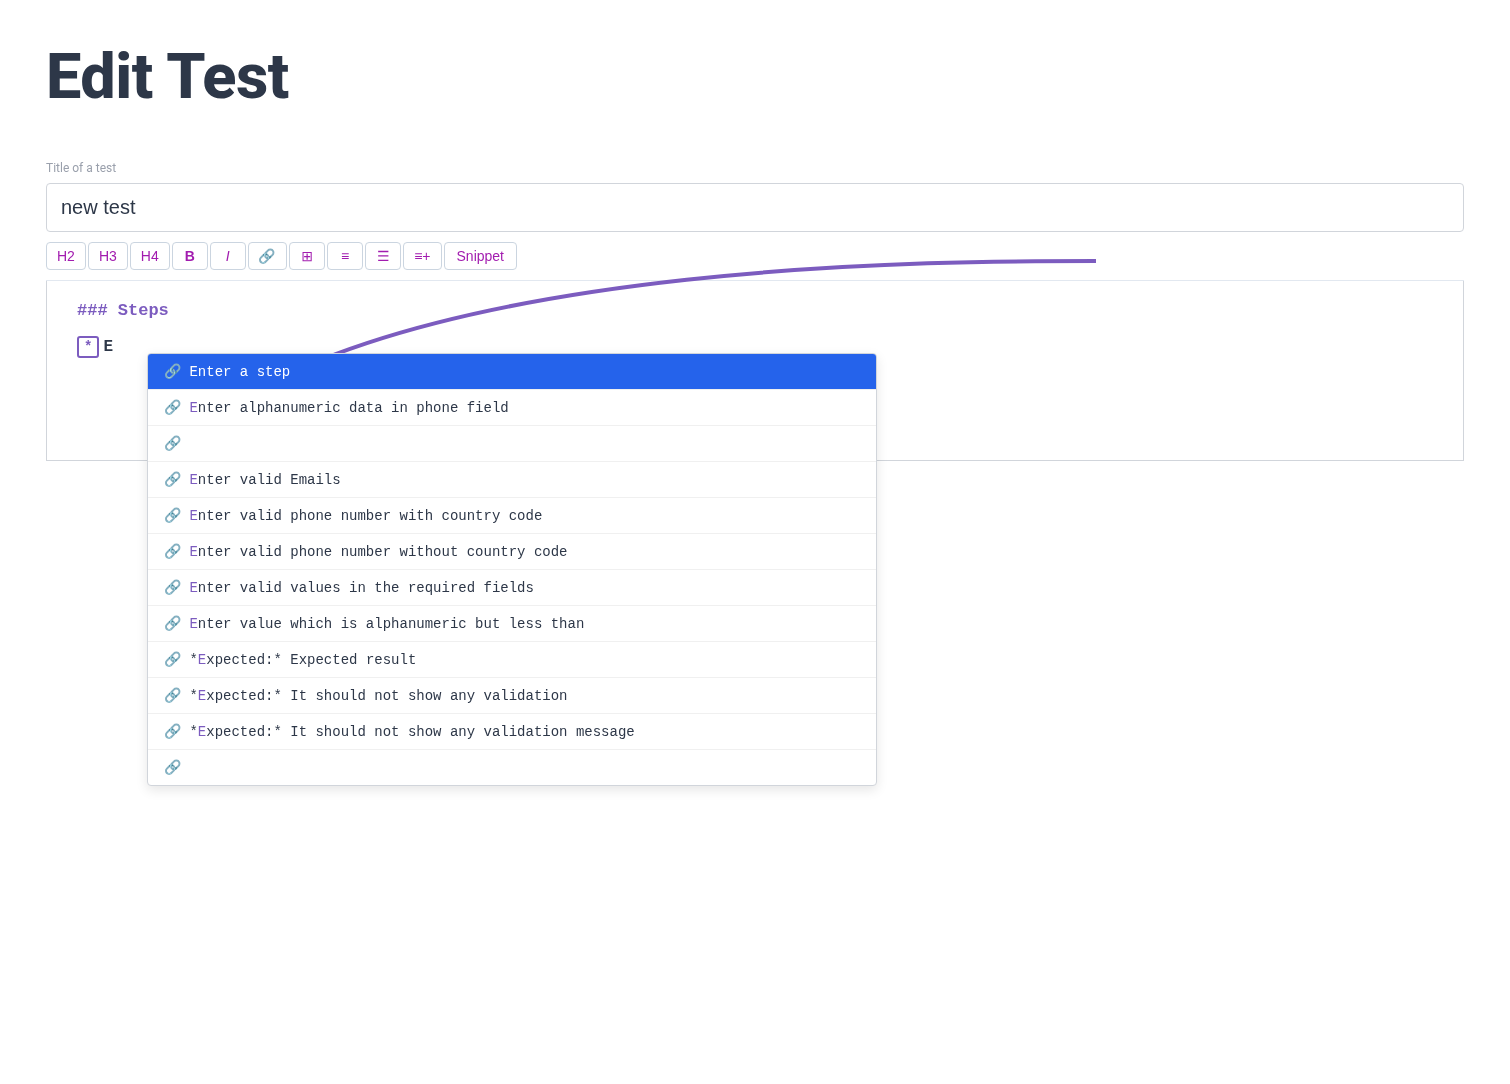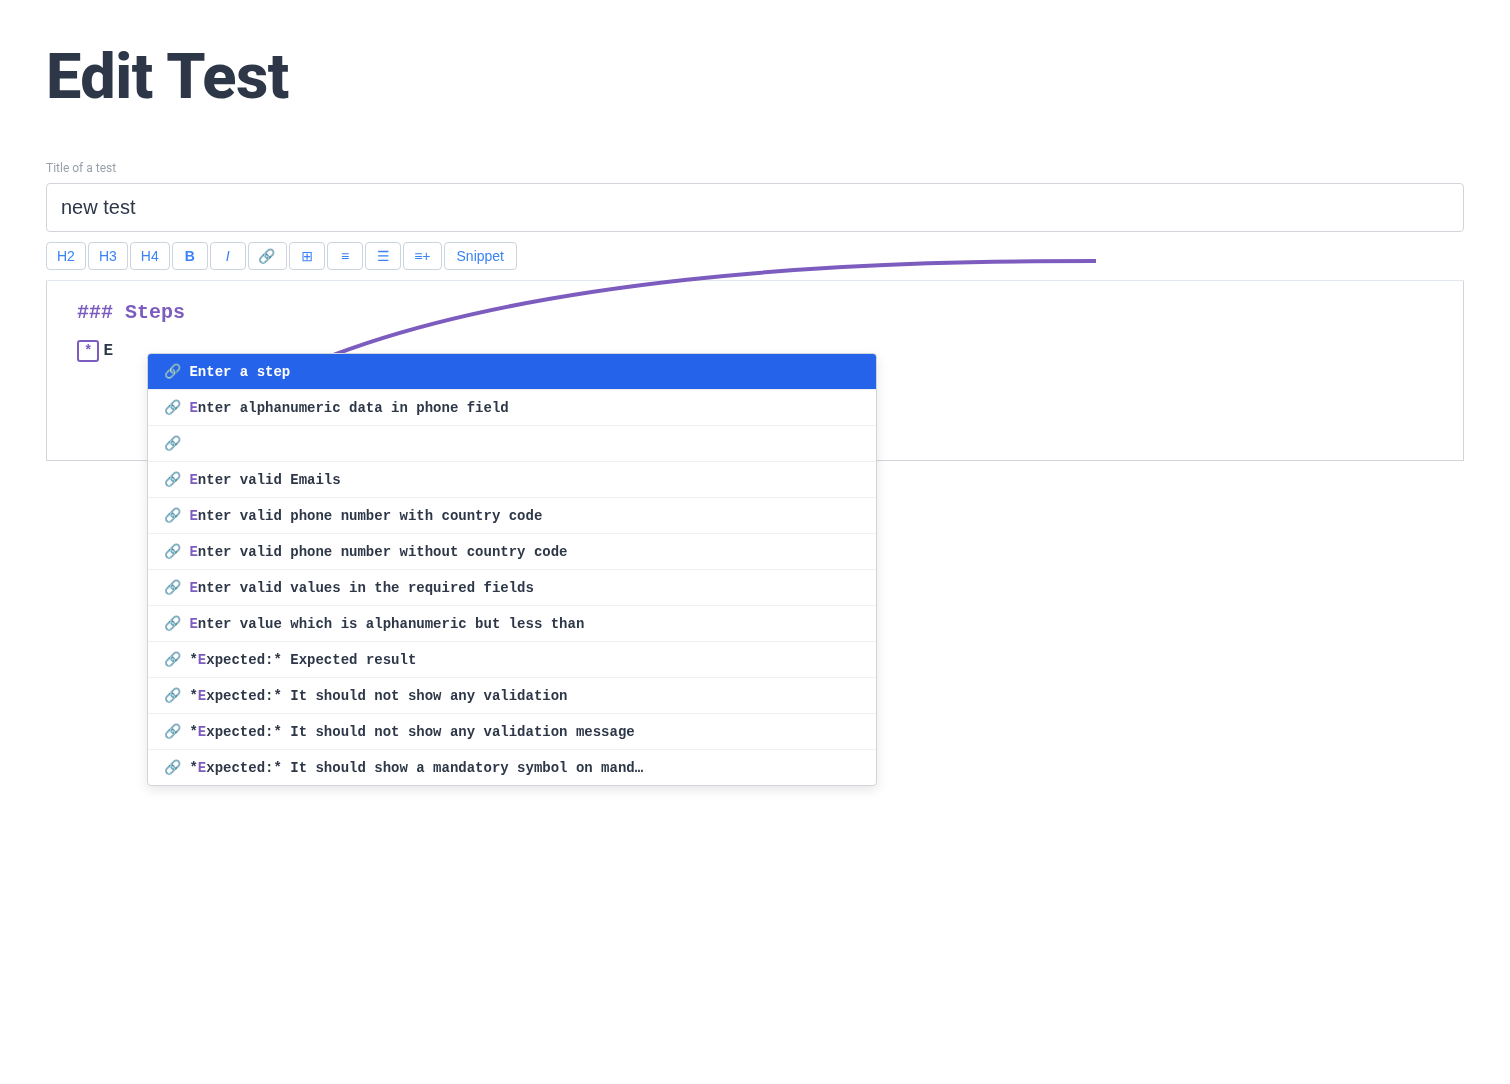--- a/index.html
+++ b/index.html
@@ -52,21 +52,21 @@
       margin-bottom: 0;
       flex-wrap: wrap;
     }
 
     .toolbar-btn {
       border: 1px solid #cbd5e0;
       background: #fff;
       border-radius: 4px;
       padding: 5px 10px;
       font-size: 14px;
-      color: #3b82f6;
+      color: #a21caf;
       cursor: pointer;
       min-width: 36px;
       text-align: center;
       font-weight: 500;
     }
 
     .toolbar-btn.italic {
       font-style: italic;
     }
 
@@ -80,21 +80,21 @@
       border: 1px solid #d1d5db;
       border-top: none;
       padding: 20px 20px 20px 30px;
       min-height: 180px;
       position: relative;
     }
 
     .steps-heading {
       color: #7c5cbf;
       font-family: 'Courier New', Courier, monospace;
-      font-size: 20px;
+      font-size: 17px;
       font-weight: 700;
       margin-bottom: 16px;
     }
 
     .cursor-line {
       display: flex;
       align-items: center;
       gap: 4px;
       font-family: 'Courier New', Courier, monospace;
       font-size: 16px;
@@ -155,21 +155,21 @@
       color: #ffffff;
     }
 
     .item-icon {
       color: #7c5cbf;
       font-size: 14px;
       flex-shrink: 0;
     }
 
     .item-text {
-      font-weight: 700;
+      font-weight: 400;
     }
 
     .item-text .highlight {
       color: #7c5cbf;
     }
 
     
     .content-wrapper {
       position: relative;
     }
@@ -261,21 +261,20 @@
       <div class="dropdown-item">
         <span class="item-icon">🔗</span>
         <span class="item-text">*<span class="highlight">E</span>xpected:* It should not show any validation</span>
       </div>
       <div class="dropdown-item">
         <span class="item-icon">🔗</span>
         <span class="item-text">*<span class="highlight">E</span>xpected:* It should not show any validation message</span>
       </div>
       <div class="dropdown-item">
         <span class="item-icon">🔗</span>
-        <span class="item-text">*<span class="highlight">E</span>xpected:* It should show a mandatory symbol on mand…</span>
       </div>
     </div>
   </div>
 
   <svg class="arrow-svg" viewBox="0 0 1100 280" xmlns="http://www.w3.org/2000/svg">
     <defs>
       <marker id="arrowhead" markerWidth="12" markerHeight="8" refX="10" refY="4" orient="auto">
         <polygon points="0 0, 12 4, 0 8" fill="#7c5cbf"></polygon>
       </marker>
     </defs>

